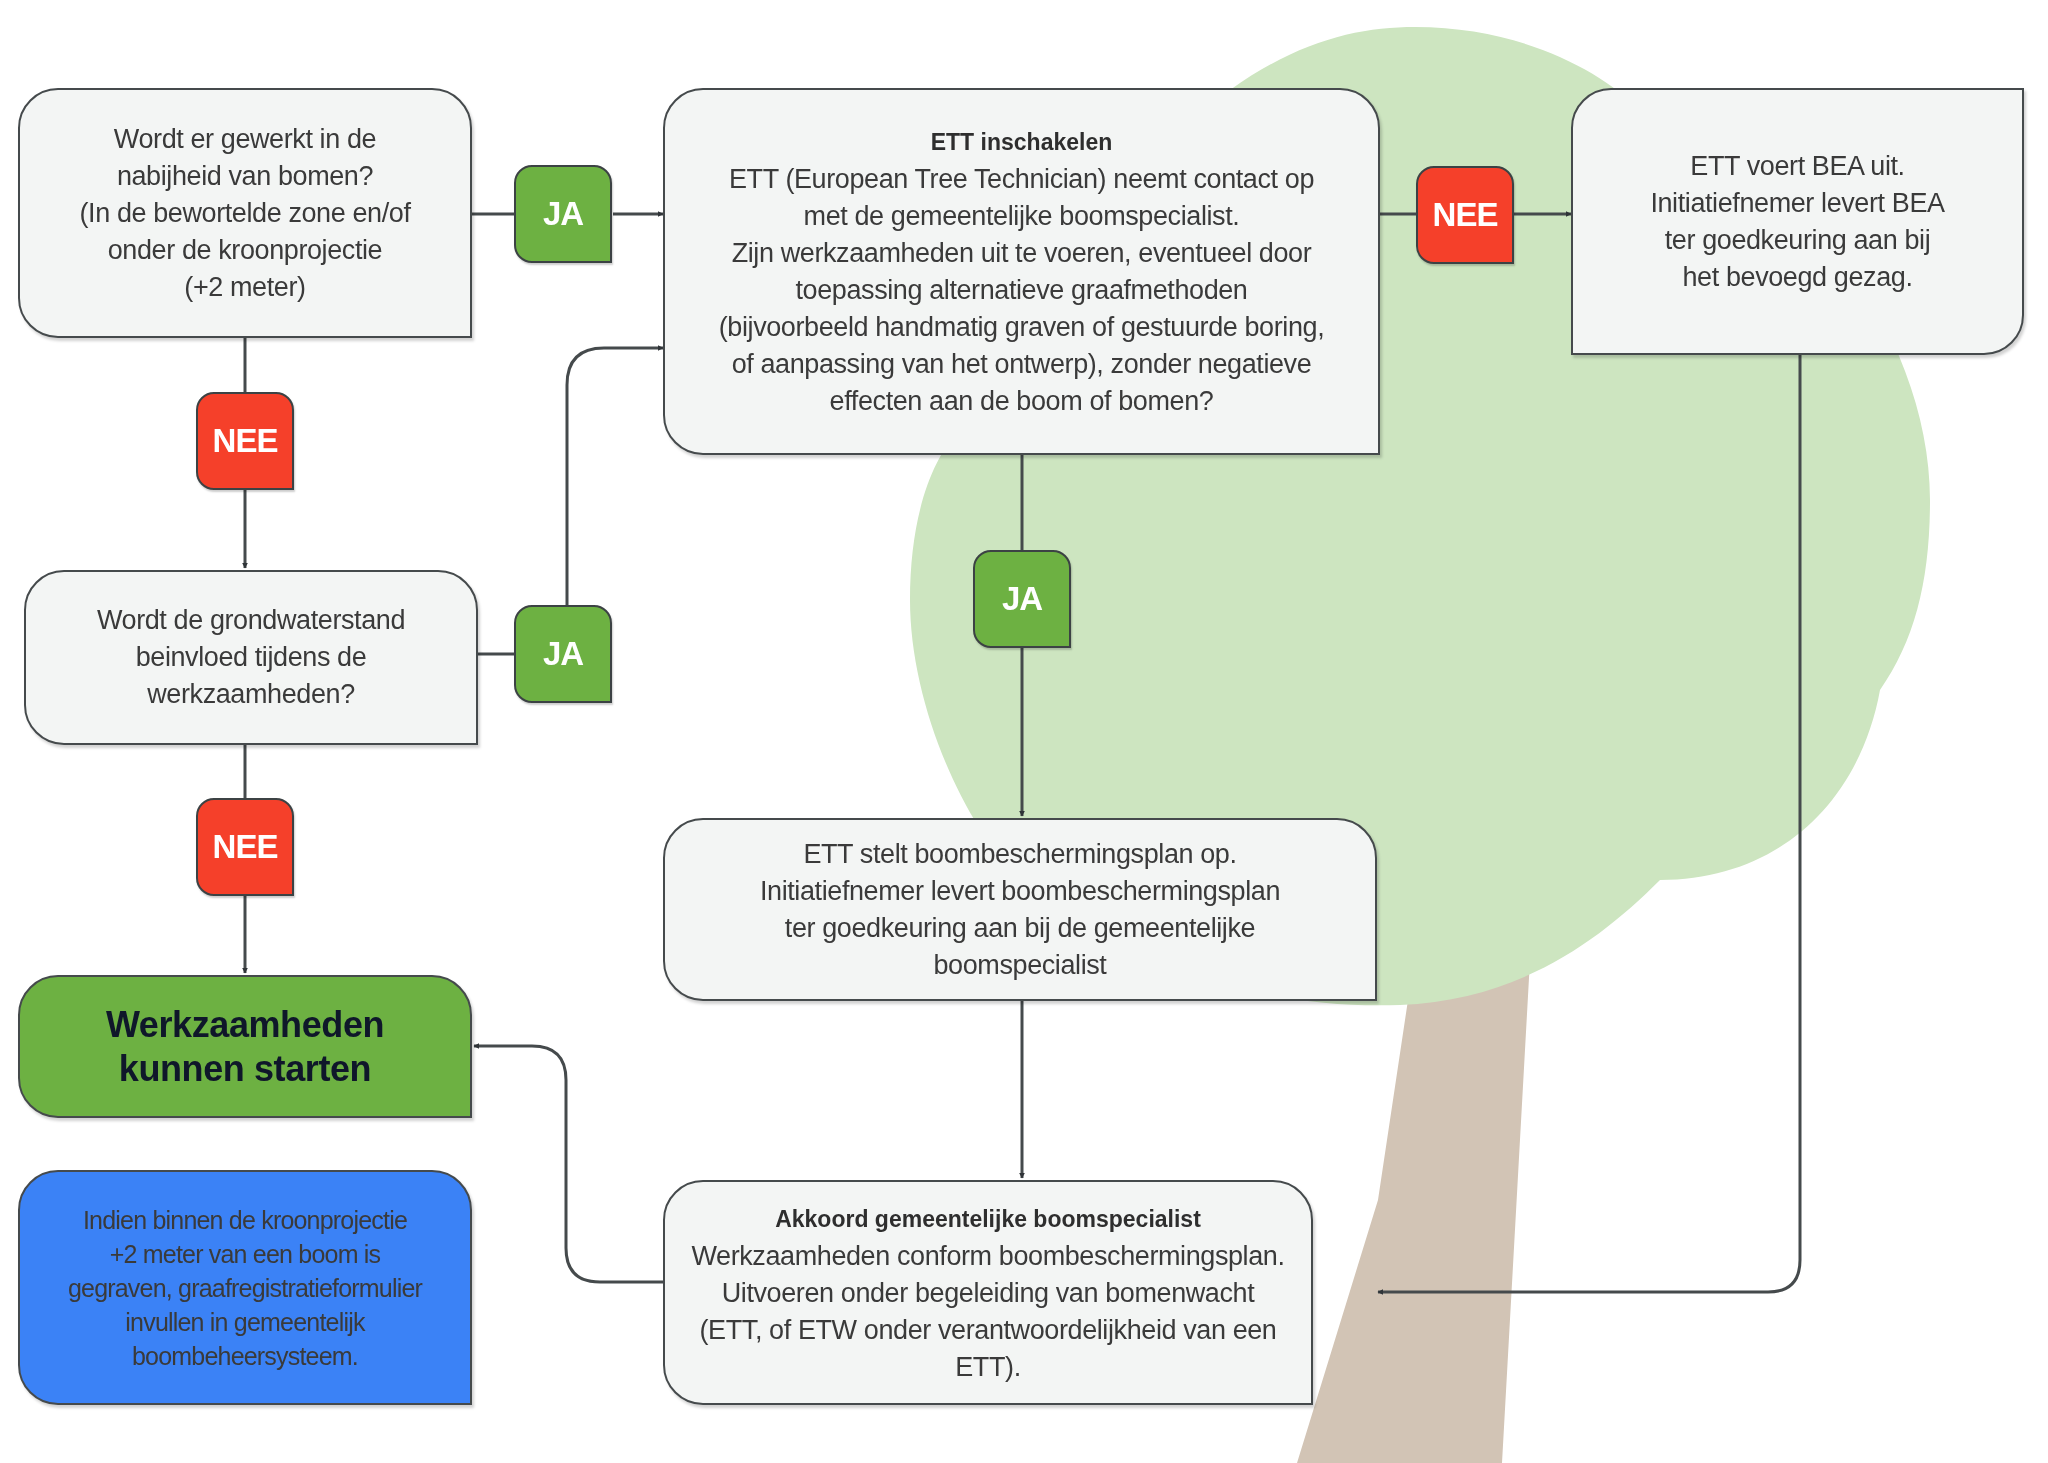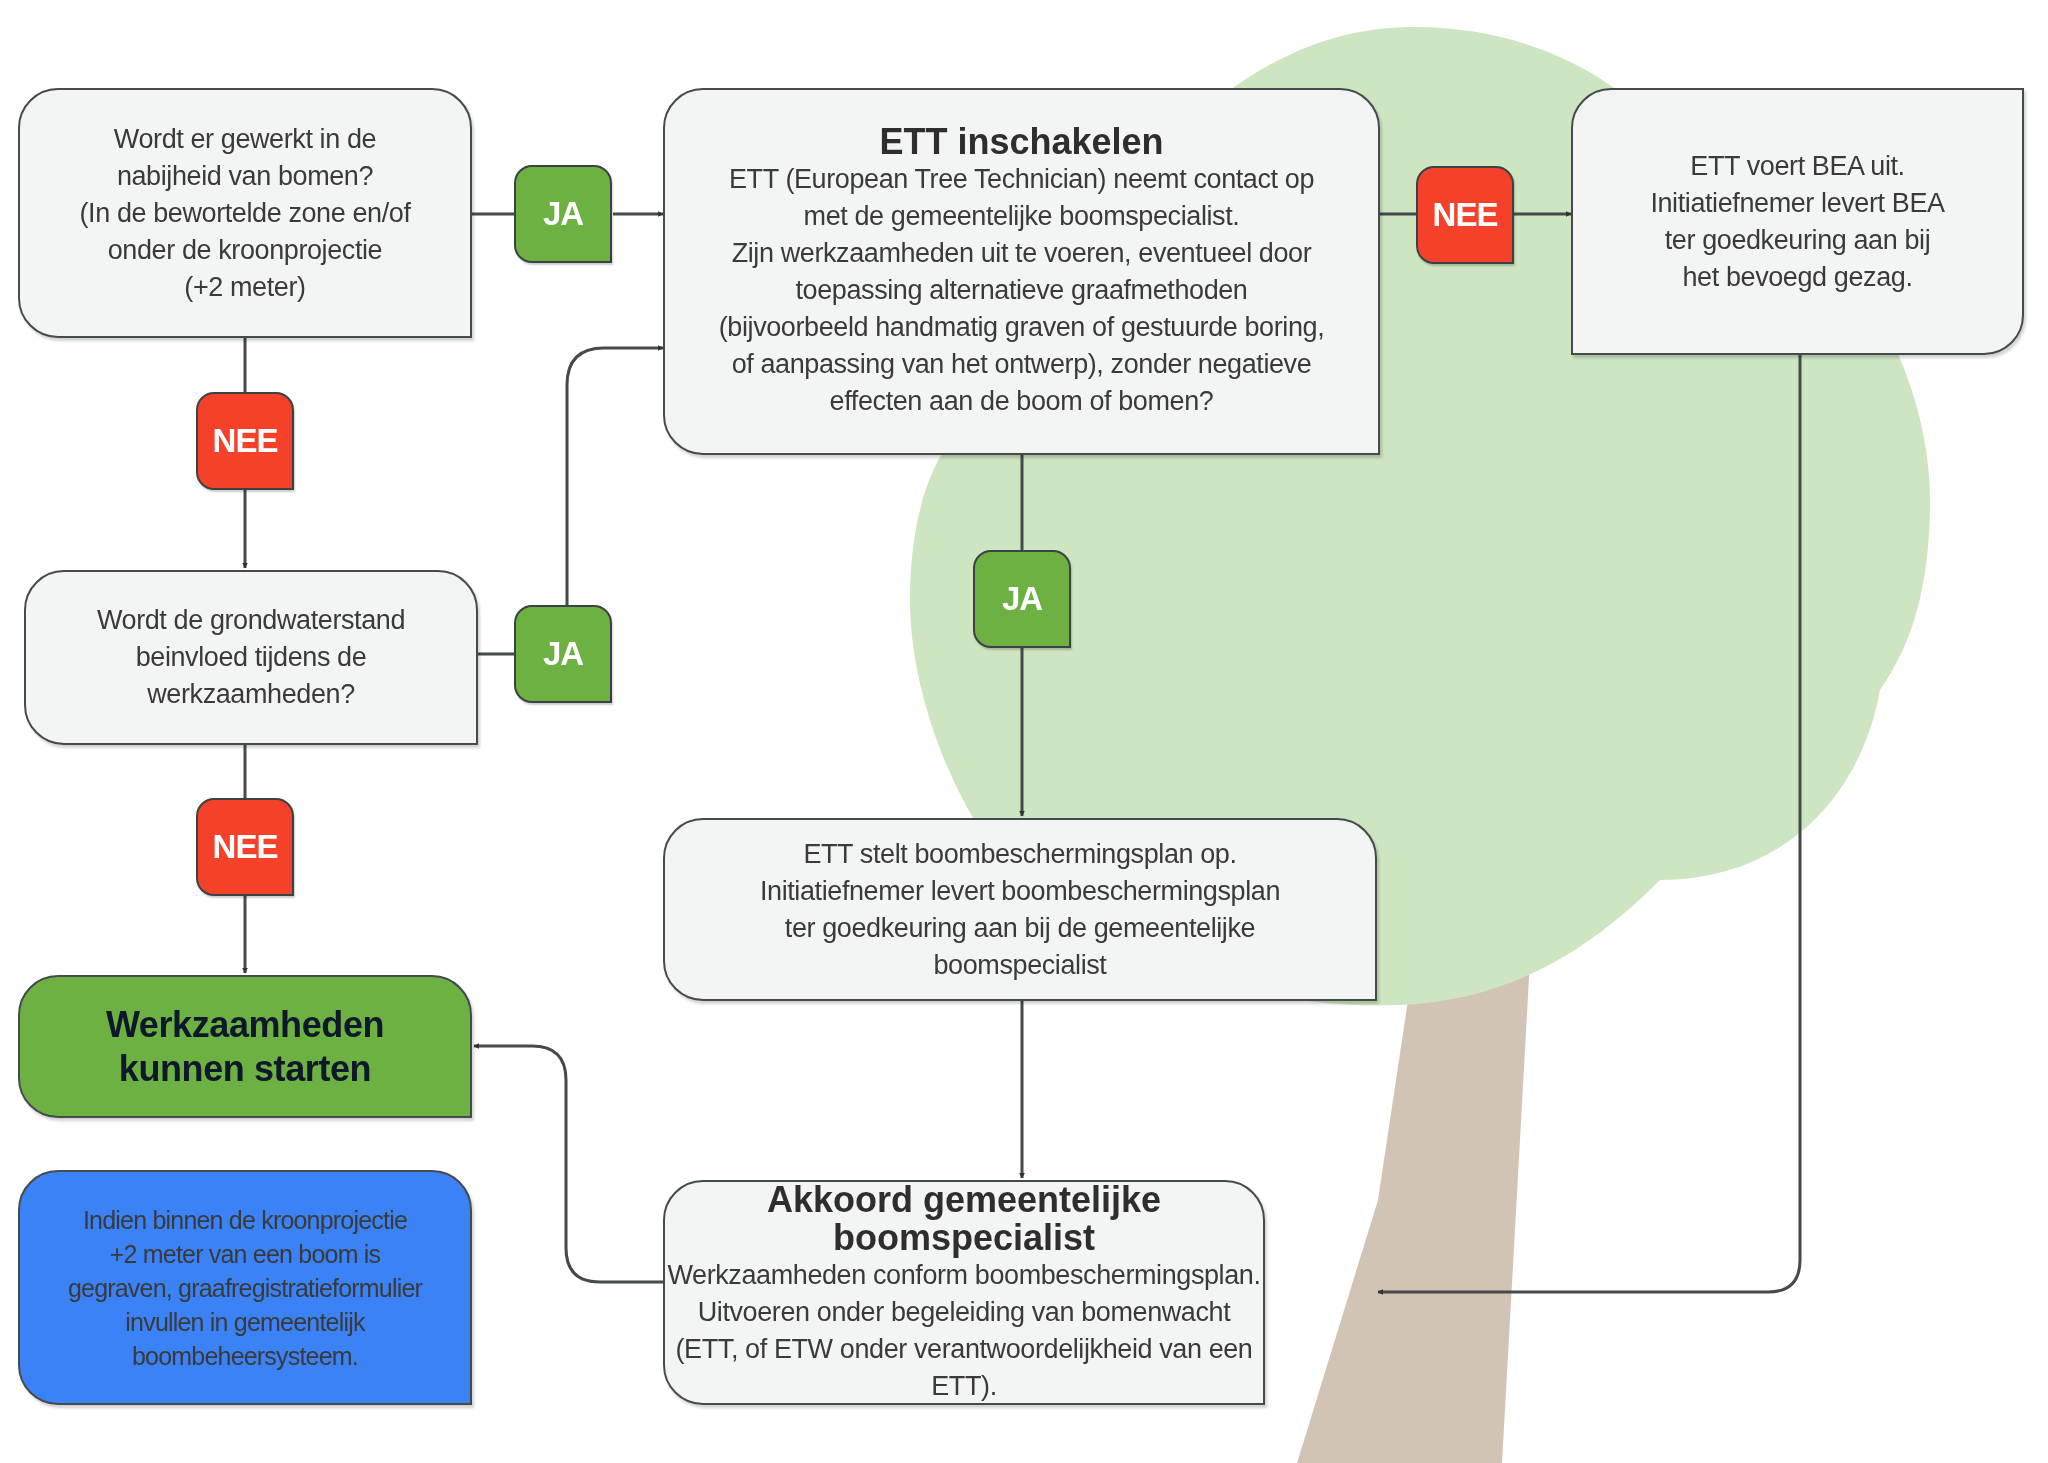--- a/index.html
+++ b/index.html
@@ -6,21 +6,21 @@
   body { width: 2048px; height: 1463px; position: relative; overflow: hidden;
          font-family: "Liberation Sans", "DejaVu Sans", sans-serif; }
   #bg { position: absolute; left: 0; top: 0; width: 2048px; height: 1463px; }
   .box { position: absolute; box-sizing: border-box; background: #f3f5f4;
          border: 2.5px solid #454a4c; color: #3a3a3a; display: flex; flex-direction: column;
          justify-content: center; align-items: center; text-align: center;
          box-shadow: 2px 3px 3px rgba(0,0,0,0.18); }
   .rtl-br { border-radius: 40px 40px 0 40px; }
   .tl-br { border-radius: 40px 0 40px 0; }
   .txt { font-size: 27px; line-height: 37px; white-space: pre-line; letter-spacing: -0.4px; }
-  .title { font-weight: bold; font-size: 36px; line-height: 38px; color: #2e2e2e; }
+  .title { font-weight: bold; font-size: 23px; line-height: 38px; color: #2e2e2e; }
   .badge { position: absolute; box-sizing: border-box; width: 98px; height: 98px;
            border: 2px solid #3c4244; border-radius: 18px 18px 0 18px;
            display: flex; align-items: center; justify-content: center;
            color: #ffffff; font-weight: bold; font-size: 33px; letter-spacing: -1px;
            box-shadow: 1px 2px 2px rgba(0,0,0,0.2); }
   .ja { background: #6db142; }
   .nee { background: #f5402a; }
   .start { background: #6db142; color: #ffffff; }
   .start .txt { font-weight: bold; font-size: 36px; line-height: 44px; color: #0f172a; }
   .note { background: #3b82f6; }
@@ -122,21 +122,21 @@
 
 <div class="badge ja" style="left: 973px; top: 550px; background: rgb(109, 177, 66);">JA</div>
 
 <div class="box rtl-br" style="left:663px; top:818px; width:714px; height:183px;">
   <div class="txt">ETT stelt boombeschermingsplan op.
 Initiatiefnemer levert boombeschermingsplan
 ter goedkeuring aan bij de gemeentelijke
 boomspecialist</div>
 </div>
 
-<div class="box rtl-br" style="left:663px; top:1180px; width:602px; height:225px;">
+<div class="box rtl-br" style="left:663px; top:1180px; width:650px; height:225px;">
   <div class="title">Akkoord gemeentelijke boomspecialist</div>
   <div class="txt">Werkzaamheden conform boombeschermingsplan.
 Uitvoeren onder begeleiding van bomenwacht
 (ETT, of ETW onder verantwoordelijkheid van een ETT).</div>
 </div>
 
 <div class="badge nee" style="left: 1416px; top: 166px; background: rgb(245, 64, 42);">NEE</div>
 
 <div class="box tl-br" style="left:1571px; top:88px; width:453px; height:267px;justify-content:center;">
   <div class="txt">ETT voert BEA uit.

